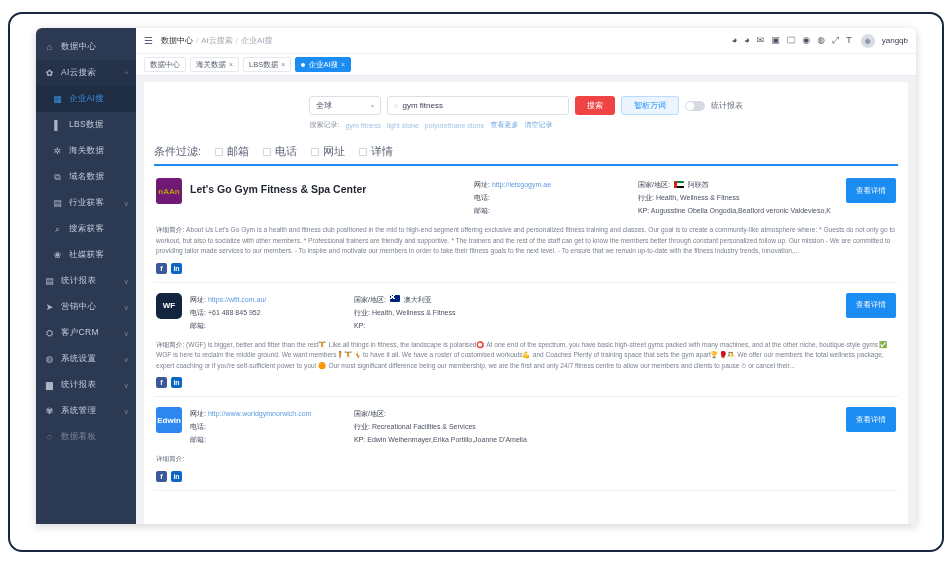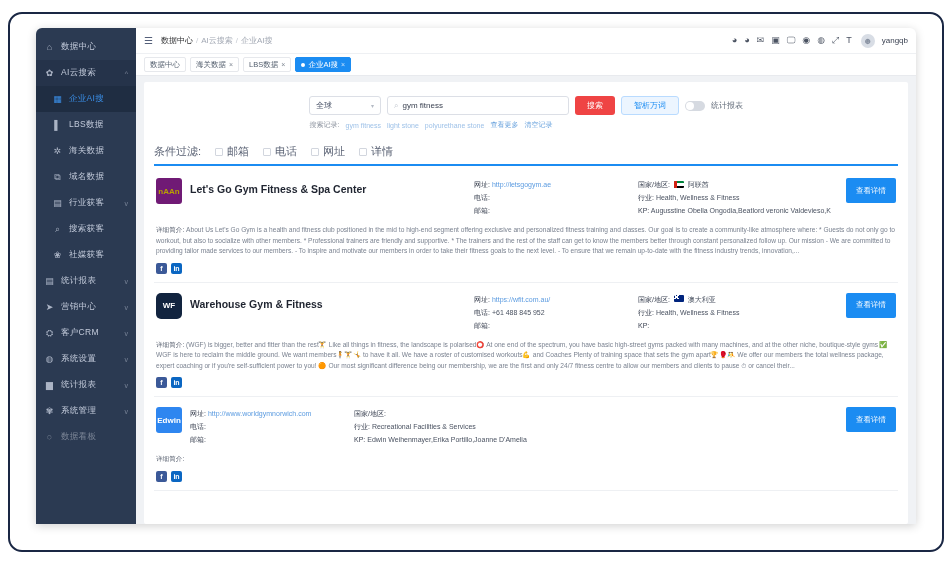--- a/index.html
+++ b/index.html
@@ -580,21 +580,20 @@
             </div>
             <div class="socials">
               <span class="soc soc-fb">f</span>
               <span class="soc soc-in">in</span>
             </div>
           </div>
 
           <div class="card">
             <div class="card-top">
               <div class="logo lg2">WF</div>
-              <div class="co-name">Warehouse Gym &amp; Fitness</div>
               <div class="mid-col">
                 <div>
                   <span class="fld-label">网址:</span>
                   <span class="fld-link">https://wfit.com.au/</span>
                 </div>
                 <div>
                   <span class="fld-label">电话:</span>
                   <span>+61 488 845 952</span>
                 </div>
                 <div>

